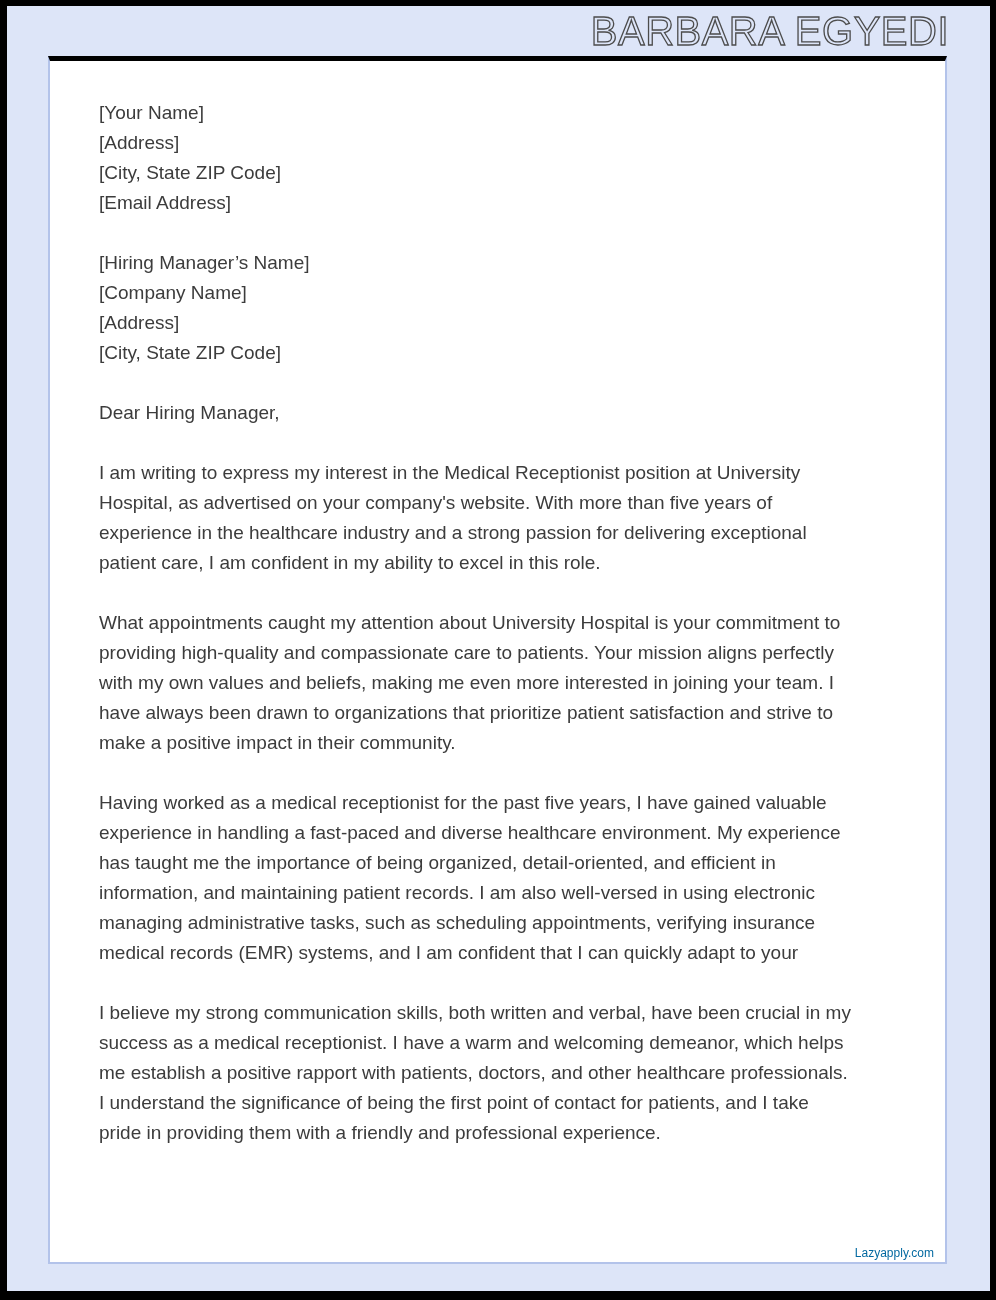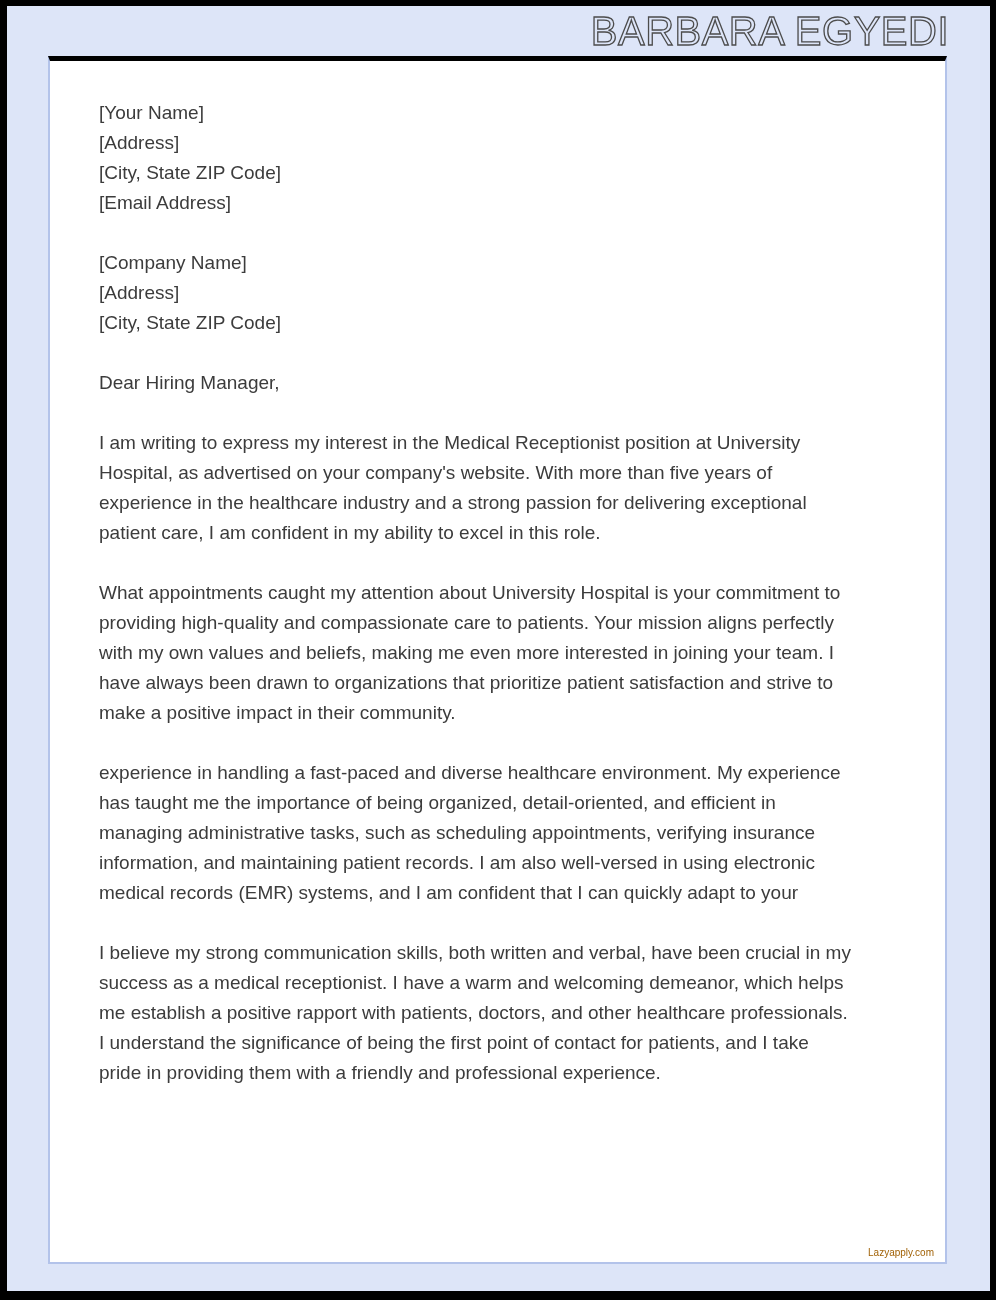--- a/index.html
+++ b/index.html
@@ -67,42 +67,43 @@
     color: #3c3c3c;
   }
   .letter .block { margin-bottom: 30px; }
   .letter .line { white-space: nowrap; }
 
   .watermark {
     position: absolute;
     top: 1244px;
     right: 62px;
     z-index: 30;
-    font-size: 10px;
+    font-size: 12px;
     line-height: 18px;
-    color: #a16207;
+    color: #0369a1;
   }
 </style>
 </head>
 <body>
 
 <div class="page">
 
   <div class="page-title">BARBARA EGYEDI</div>
 
   <div class="card"></div>
 
   <div class="letter">
     <div class="block">
         <div class="line">[Your Name]</div>
         <div class="line">[Address]</div>
         <div class="line">[City, State ZIP Code]</div>
         <div class="line">[Email Address]</div>
       </div>
     <div class="block">
+        <div class="line">[Hiring Manager’s Name]</div>
         <div class="line">[Company Name]</div>
         <div class="line">[Address]</div>
         <div class="line">[City, State ZIP Code]</div>
       </div>
     <div class="block">
       <div class="line">Dear Hiring Manager,</div>
     </div>
     <div>
         <div class="block">
           <div class="line">I am writing to express my interest in the Medical Receptionist position at University</div>
@@ -111,24 +112,25 @@
           <div class="line">patient care, I am confident in my ability to excel in this role.</div>
         </div>
         <div class="block">
           <div class="line">What appointments caught my attention about University Hospital is your commitment to</div>
           <div class="line">providing high-quality and compassionate care to patients. Your mission aligns perfectly</div>
           <div class="line">with my own values and beliefs, making me even more interested in joining your team. I</div>
           <div class="line">have always been drawn to organizations that prioritize patient satisfaction and strive to</div>
           <div class="line">make a positive impact in their community.</div>
         </div>
         <div class="block">
+          <div class="line">Having worked as a medical receptionist for the past five years, I have gained valuable</div>
           <div class="line">experience in handling a fast-paced and diverse healthcare environment. My experience</div>
           <div class="line">has taught me the importance of being organized, detail-oriented, and efficient in</div>
+          <div class="line">information, and maintaining patient records. I am also well-versed in using electronic</div>
           <div class="line">managing administrative tasks, such as scheduling appointments, verifying insurance</div>
-          <div class="line">information, and maintaining patient records. I am also well-versed in using electronic</div>
           <div class="line">medical records (EMR) systems, and I am confident that I can quickly adapt to your</div>
         </div>
         <div class="block">
           <div class="line">I believe my strong communication skills, both written and verbal, have been crucial in my</div>
           <div class="line">success as a medical receptionist. I have a warm and welcoming demeanor, which helps</div>
           <div class="line">me establish a positive rapport with patients, doctors, and other healthcare professionals.</div>
           <div class="line">I understand the significance of being the first point of contact for patients, and I take</div>
           <div class="line">pride in providing them with a friendly and professional experience.</div>
         </div>
       </div>

